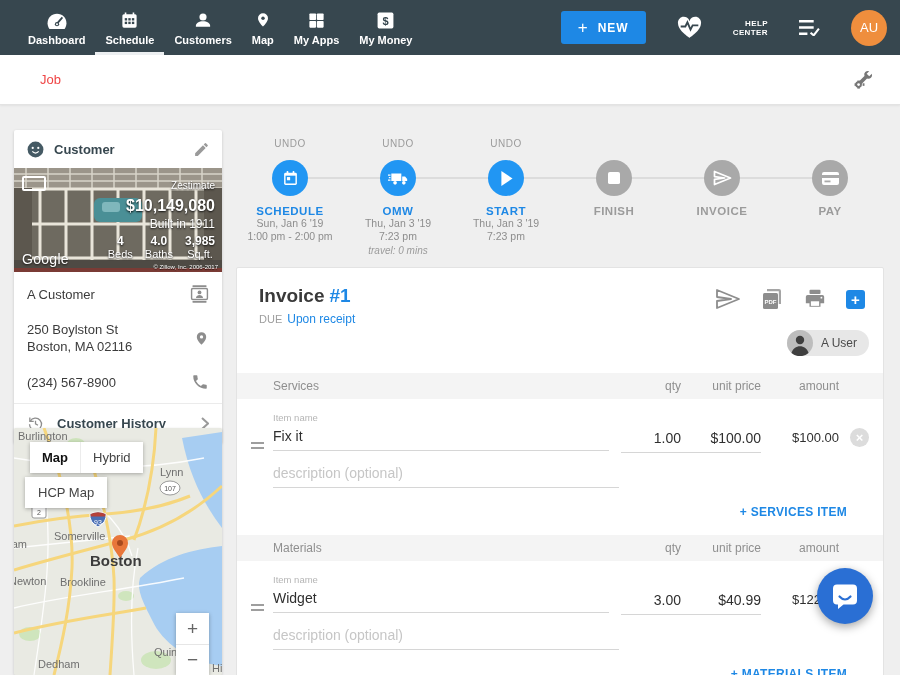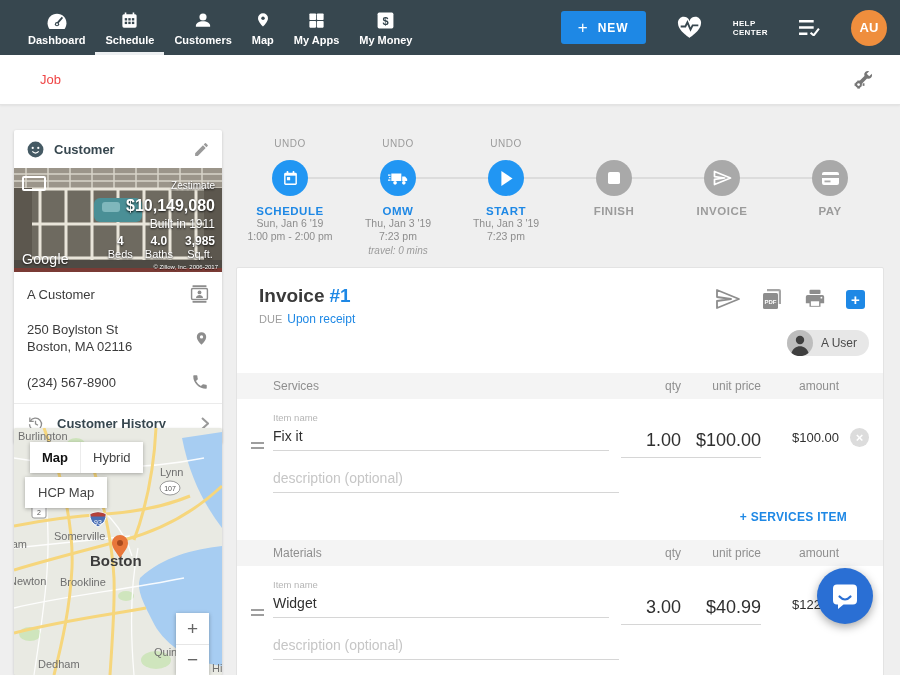--- a/index.html
+++ b/index.html
@@ -9,22 +9,22 @@
   
   .topbar{position:absolute;inset:0 0 auto 0;height:55px;background:#37474F;display:flex;justify-content:space-between;z-index:40}
   .nav-items{display:flex;padding-left:18px}
   .nav-item{display:flex;flex-direction:column;align-items:center;justify-content:flex-end;gap:4px;padding:0 10px 6px;height:55px;border-bottom:3px solid transparent;cursor:pointer}
   .nav-item.active{border-bottom-color:#eceff1}
   .nav-icon{height:21px;display:flex;align-items:flex-end}
   .nav-label{color:#fff;font-size:11px;font-weight:bold;white-space:nowrap}
   .nav-right{display:flex;align-items:center;gap:30px;padding-right:13px}
   .new-btn{background:#1E88E5;color:#fff;border:none;height:33px;padding:0 17px;font-size:12px;font-weight:bold;letter-spacing:1px;border-radius:3px;display:flex;align-items:center;gap:9px;cursor:pointer;font-family:inherit}
   .new-plus::before{content:"+";font-size:17px;font-weight:normal}
-  .help{color:#fff;font-size:8px;font-weight:bold;text-align:left;letter-spacing:.4px;line-height:9px;cursor:pointer}
-  .avatar{width:36px;height:36px;border-radius:50%;background:#EF8E3D;color:#fff;font-weight:bold;font-size:13px;display:flex;align-items:center;justify-content:center;cursor:pointer}
+  .help{color:#fff;font-size:8px;font-weight:bold;text-align:right;letter-spacing:.4px;line-height:9px;cursor:pointer}
+  .avatar{width:36px;height:36px;border-radius:50%;background:#EF8E3D;color:#fff;font-weight:normal;font-size:13px;display:flex;align-items:center;justify-content:center;cursor:pointer}
 
   
   .page-header{position:absolute;top:55px;left:0;right:0;height:50px;background:#fff;border-bottom:1px solid #e3e3e3;box-shadow:0 1px 2px rgba(0,0,0,.06);display:flex;align-items:center;justify-content:space-between;padding:0 26px 0 40px;z-index:30}
   .page-title{font-size:13px;color:#ef4444}
 
   
   .card{background:#fff;border-radius:2px;box-shadow:0 1px 3px rgba(0,0,0,.18)}
   .customer-card{position:absolute;left:14px;top:130px;width:208px;z-index:5}
   .cc-head{height:38px;display:flex;align-items:center;gap:9px;padding:0 12px}
   .cc-title{flex:1;font-size:13px;font-weight:bold;color:#37474F}
@@ -93,21 +93,21 @@
   .c-unit{width:80px;text-align:right}
   .c-amt{width:78px;text-align:right}
   .c-sp{width:30px}
   .item-row{display:flex;align-items:flex-start;padding:13px 14px 0}
   .drag{width:22px;margin-top:27px;cursor:grab}
   .drag i{display:block;width:13px;height:0;border-top:2px solid #9e9e9e;margin:3px 0}
   .item-main{flex:1;margin-right:12px}
   .item-lbl{display:block;font-size:9.5px;color:#b5b5b5;margin-bottom:1px}
   input{font-family:inherit;background:transparent;border:none;border-bottom:1px solid #d6d6d6;outline:none;color:#2f2f2f}
   .in-name{width:100%;font-size:14px;padding:4px 0 6px}
-  .in-num{font-size:18px;text-align:right;padding:4px 0 6px;margin-top:14px}
+  .in-num{font-size:14px;text-align:right;padding:4px 0 6px;margin-top:14px}
   .in-qty{width:60px}
   .in-unit{width:80px;margin-left:0}
   .amt{width:78px;margin-top:18px;text-align:right;font-size:13px;color:#2f2f2f}
   .del{width:30px;display:flex;justify-content:flex-end;margin-top:16px}
   .circle-x{width:19px;height:19px;border-radius:50%;background:#dcdcdc;color:#fff;display:flex;align-items:center;justify-content:center;cursor:pointer}
   .circle-x::before{content:"×";font-size:13px;font-weight:bold;line-height:1}
   .desc-row{padding:8px 14px 0 36px}
   .in-desc{width:346px;font-size:14px;padding:4px 0 6px;color:#2f2f2f}
   .in-desc::placeholder{color:#c6c6c6}
   .add-row{display:flex;justify-content:flex-end;padding:17px 36px 16px 0}

